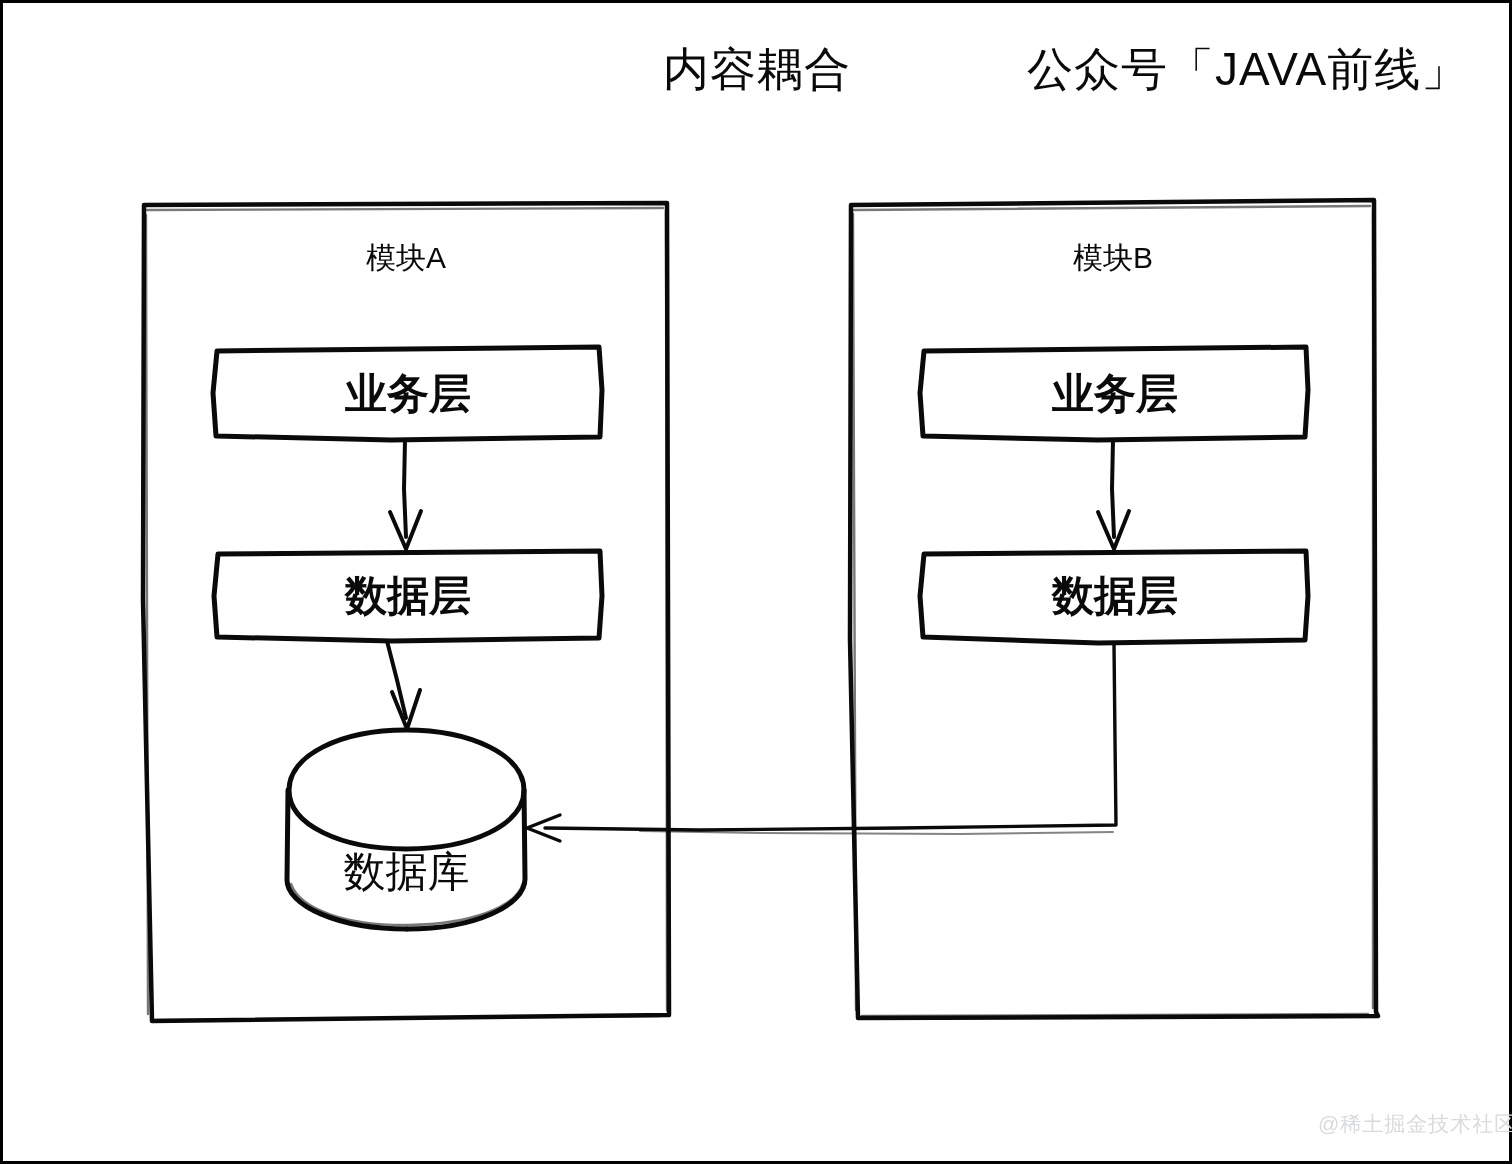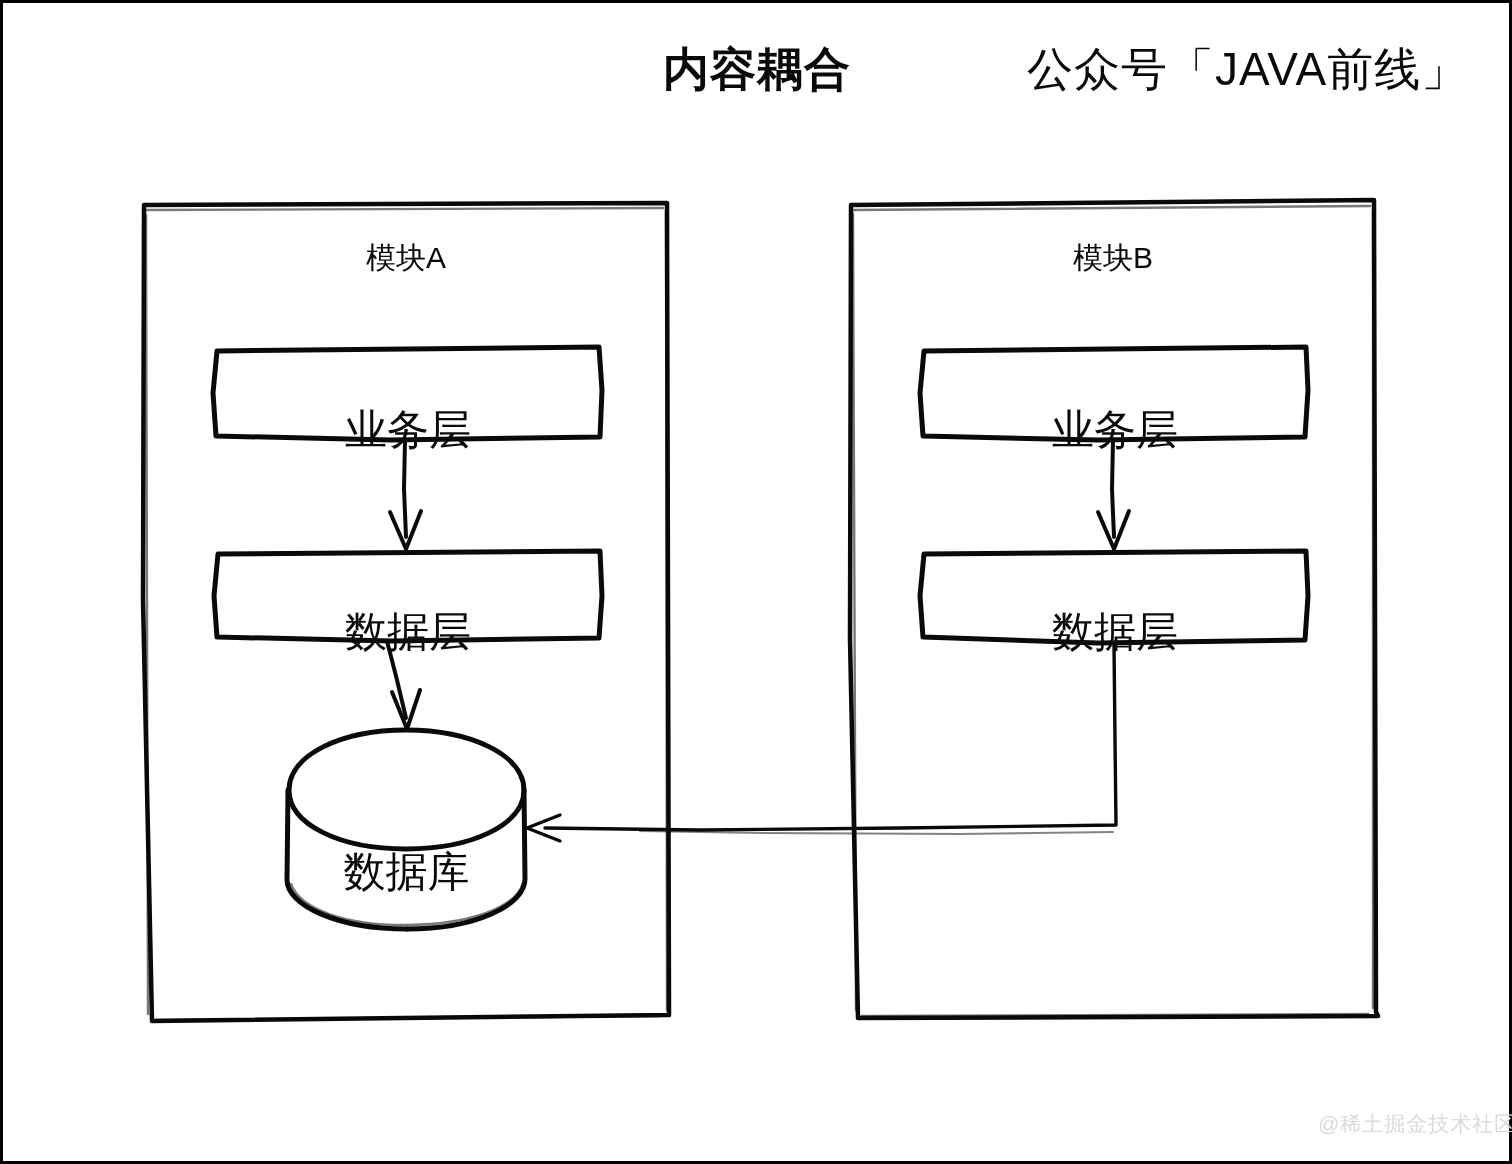--- a/index.html
+++ b/index.html
@@ -57,22 +57,21 @@
     font-size: 46px;
     font-weight: 500;
     letter-spacing: 1px;
   }
   .module-title {
     font-size: 30px;
     font-weight: 400;
   }
   .box-label {
     font-size: 42px;
-    font-weight: 400;
-    margin-top: 36px;
+    font-weight: 700;
   }
   .db-label {
     font-size: 42px;
     font-weight: 400;
   }
   .watermark {
     position: absolute;
     font-size: 21px;
     color: #d8dade;
     letter-spacing: 1px;
@@ -148,21 +147,21 @@
     <g>
       <path class="hand-stroke conn-thin" d="M1114,644 L1115,740 L1116,825 L900,828 L700,830 L545,828"></path>
 
       <path class="hand-stroke conn-thin" style="stroke-width:2.2;opacity:.5" d="M1113,832 L960,834 L760,833 L640,831"></path>
 
       <path class="hand-stroke conn-thin" d="M560,815 L527,828 L560,841"></path>
     </g>
 
   </svg>
 
-  <div class="lbl title-text" style="left:663px; top:46px;font-weight:bold;">内容耦合</div>
+  <div class="lbl title-text" style="left:663px; top:46px;">内容耦合</div>
 
   <div class="lbl title-text" style="left:1027px; top:46px;">公众号「JAVA前线」</div>
 
   <div class="lbl module-title center-wrap" style="left:144px; top:243px; width:524px;">模块A</div>
 
   <div class="lbl box-label center-wrap" style="left:214px; top:373px; width:388px;">业务层</div>
 
   <div class="lbl box-label center-wrap" style="left:214px; top:575px; width:388px;">数据层</div>
 
   <div class="lbl module-title center-wrap" style="left:851px; top:243px; width:524px;">模块B</div>

